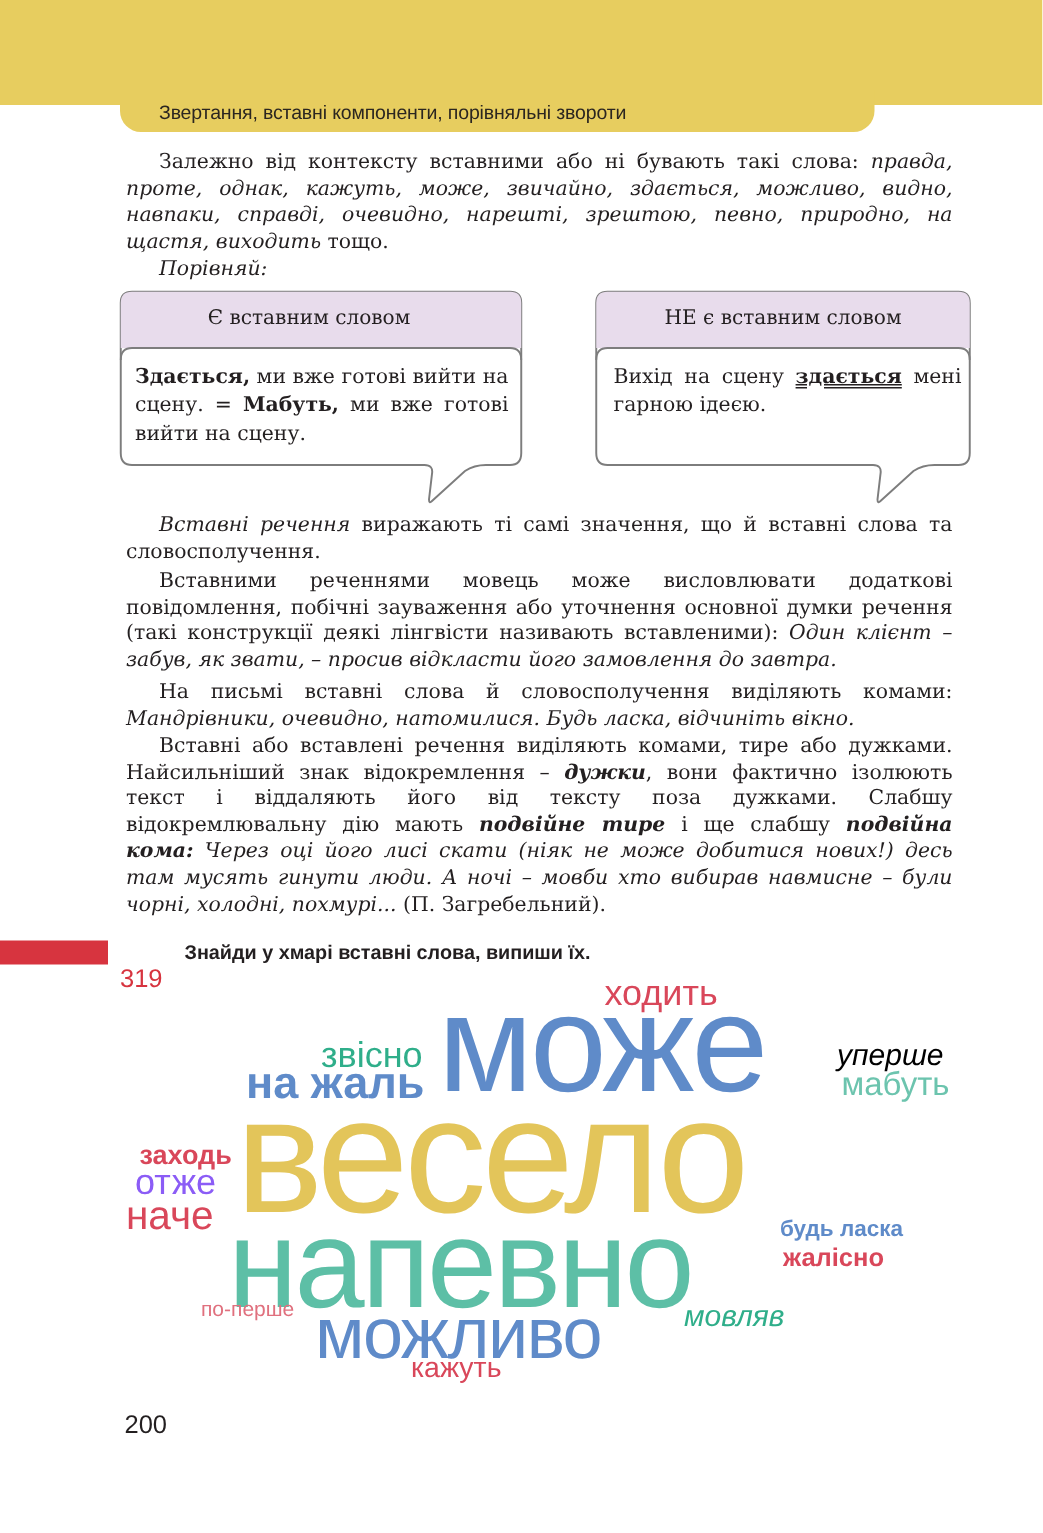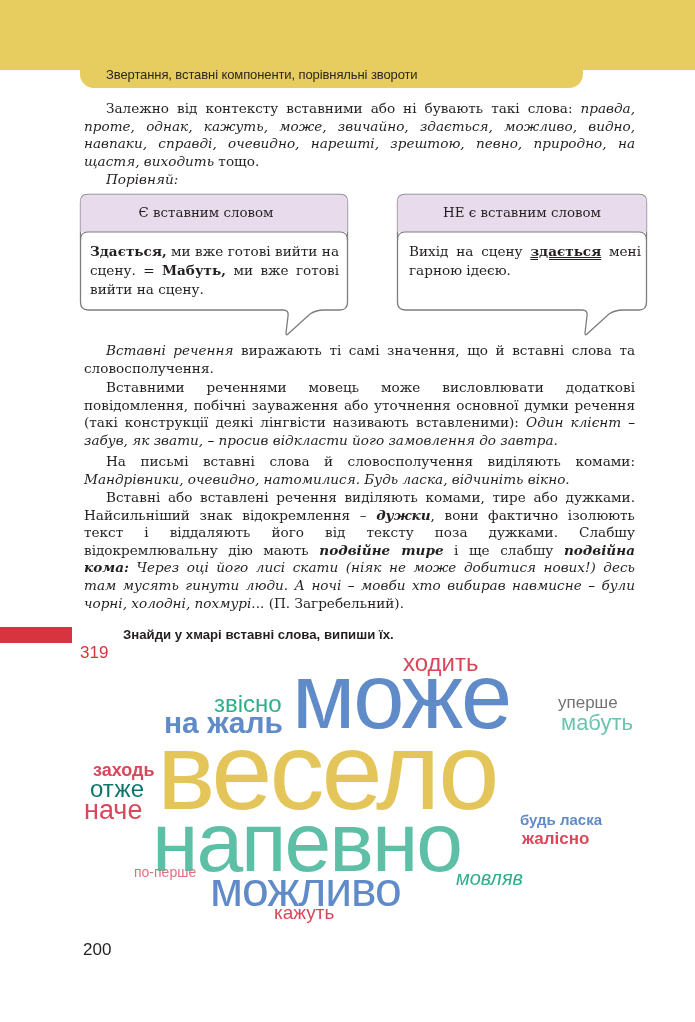--- a/index.html
+++ b/index.html
@@ -72,25 +72,25 @@
 
 <div class="ex-bar"></div>
 <div class="ex-num">319</div>
 <div class="ex-text">Знайди у хмарі вставні слова, випиши їх.</div>
 
 <div>
   <div class="cloud-word" style="left:403px; top:651px; font-size:24px; color:#d9475a;">ходить</div>
   <div class="cloud-word" style="left:292px; top:650px; font-size:92px; color:#5f8bc9; letter-spacing:-2px;">може</div>
   <div class="cloud-word" style="left:214px; top:692px; font-size:24px; color:#2fae8a;">звісно</div>
   <div class="cloud-word" style="left:164px; top:708px; font-size:30px; font-weight:bold; color:#5f8bc9;">на жаль</div>
-  <div class="cloud-word" style="left:558px; top:694px; font-size:17px; color:#737373;">уперше</div>
+  <div class="cloud-word" style="left:558px; top:694px; font-size:20px; color:#000000;font-style:italic;">уперше</div>
   <div class="cloud-word" style="left:561px; top:712px; font-size:22px; color:#6cc4ae;">мабуть</div>
   <div class="cloud-word" style="left:157px; top:716px; font-size:110px; color:#e3c55a; letter-spacing:-3px;">весело</div>
   <div class="cloud-word" style="left:93px; top:761px; font-size:18px; font-weight:bold; color:#d9475a;">заходь</div>
-  <div class="cloud-word" style="left:90px; top:777px; font-size:24px; color:#0f766e;text-align:center;">отже</div>
+  <div class="cloud-word" style="left:90px; top:777px; font-size:24px; color:#8b5cf6;text-align:center;">отже</div>
   <div class="cloud-word" style="left:84px; top:797px; font-size:27px; color:#d9475a;">наче</div>
   <div class="cloud-word" style="left:152px; top:800px; font-size:84px; color:#5dbfa6; letter-spacing:-2px;">напевно</div>
   <div class="cloud-word" style="left:520px; top:812px; font-size:15px; font-weight:bold; color:#5f8bc9;">будь ласка</div>
   <div class="cloud-word" style="left:522px; top:830px; font-size:17px; font-weight:bold; color:#d9475a;">жалісно</div>
   <div class="cloud-word" style="left:134px; top:865px; font-size:14px; color:#e0707e;">по-перше</div>
   <div class="cloud-word" style="left:210px; top:866px; font-size:48px; color:#5f8bc9; letter-spacing:-1px;">можливо</div>
   <div class="cloud-word" style="left:456px; top:868px; font-size:20px; color:#2fae8a;font-style:italic;">мовляв</div>
   <div class="cloud-word" style="left:274px; top:903px; font-size:19px; color:#d9475a;">кажуть</div>
 </div>
 

